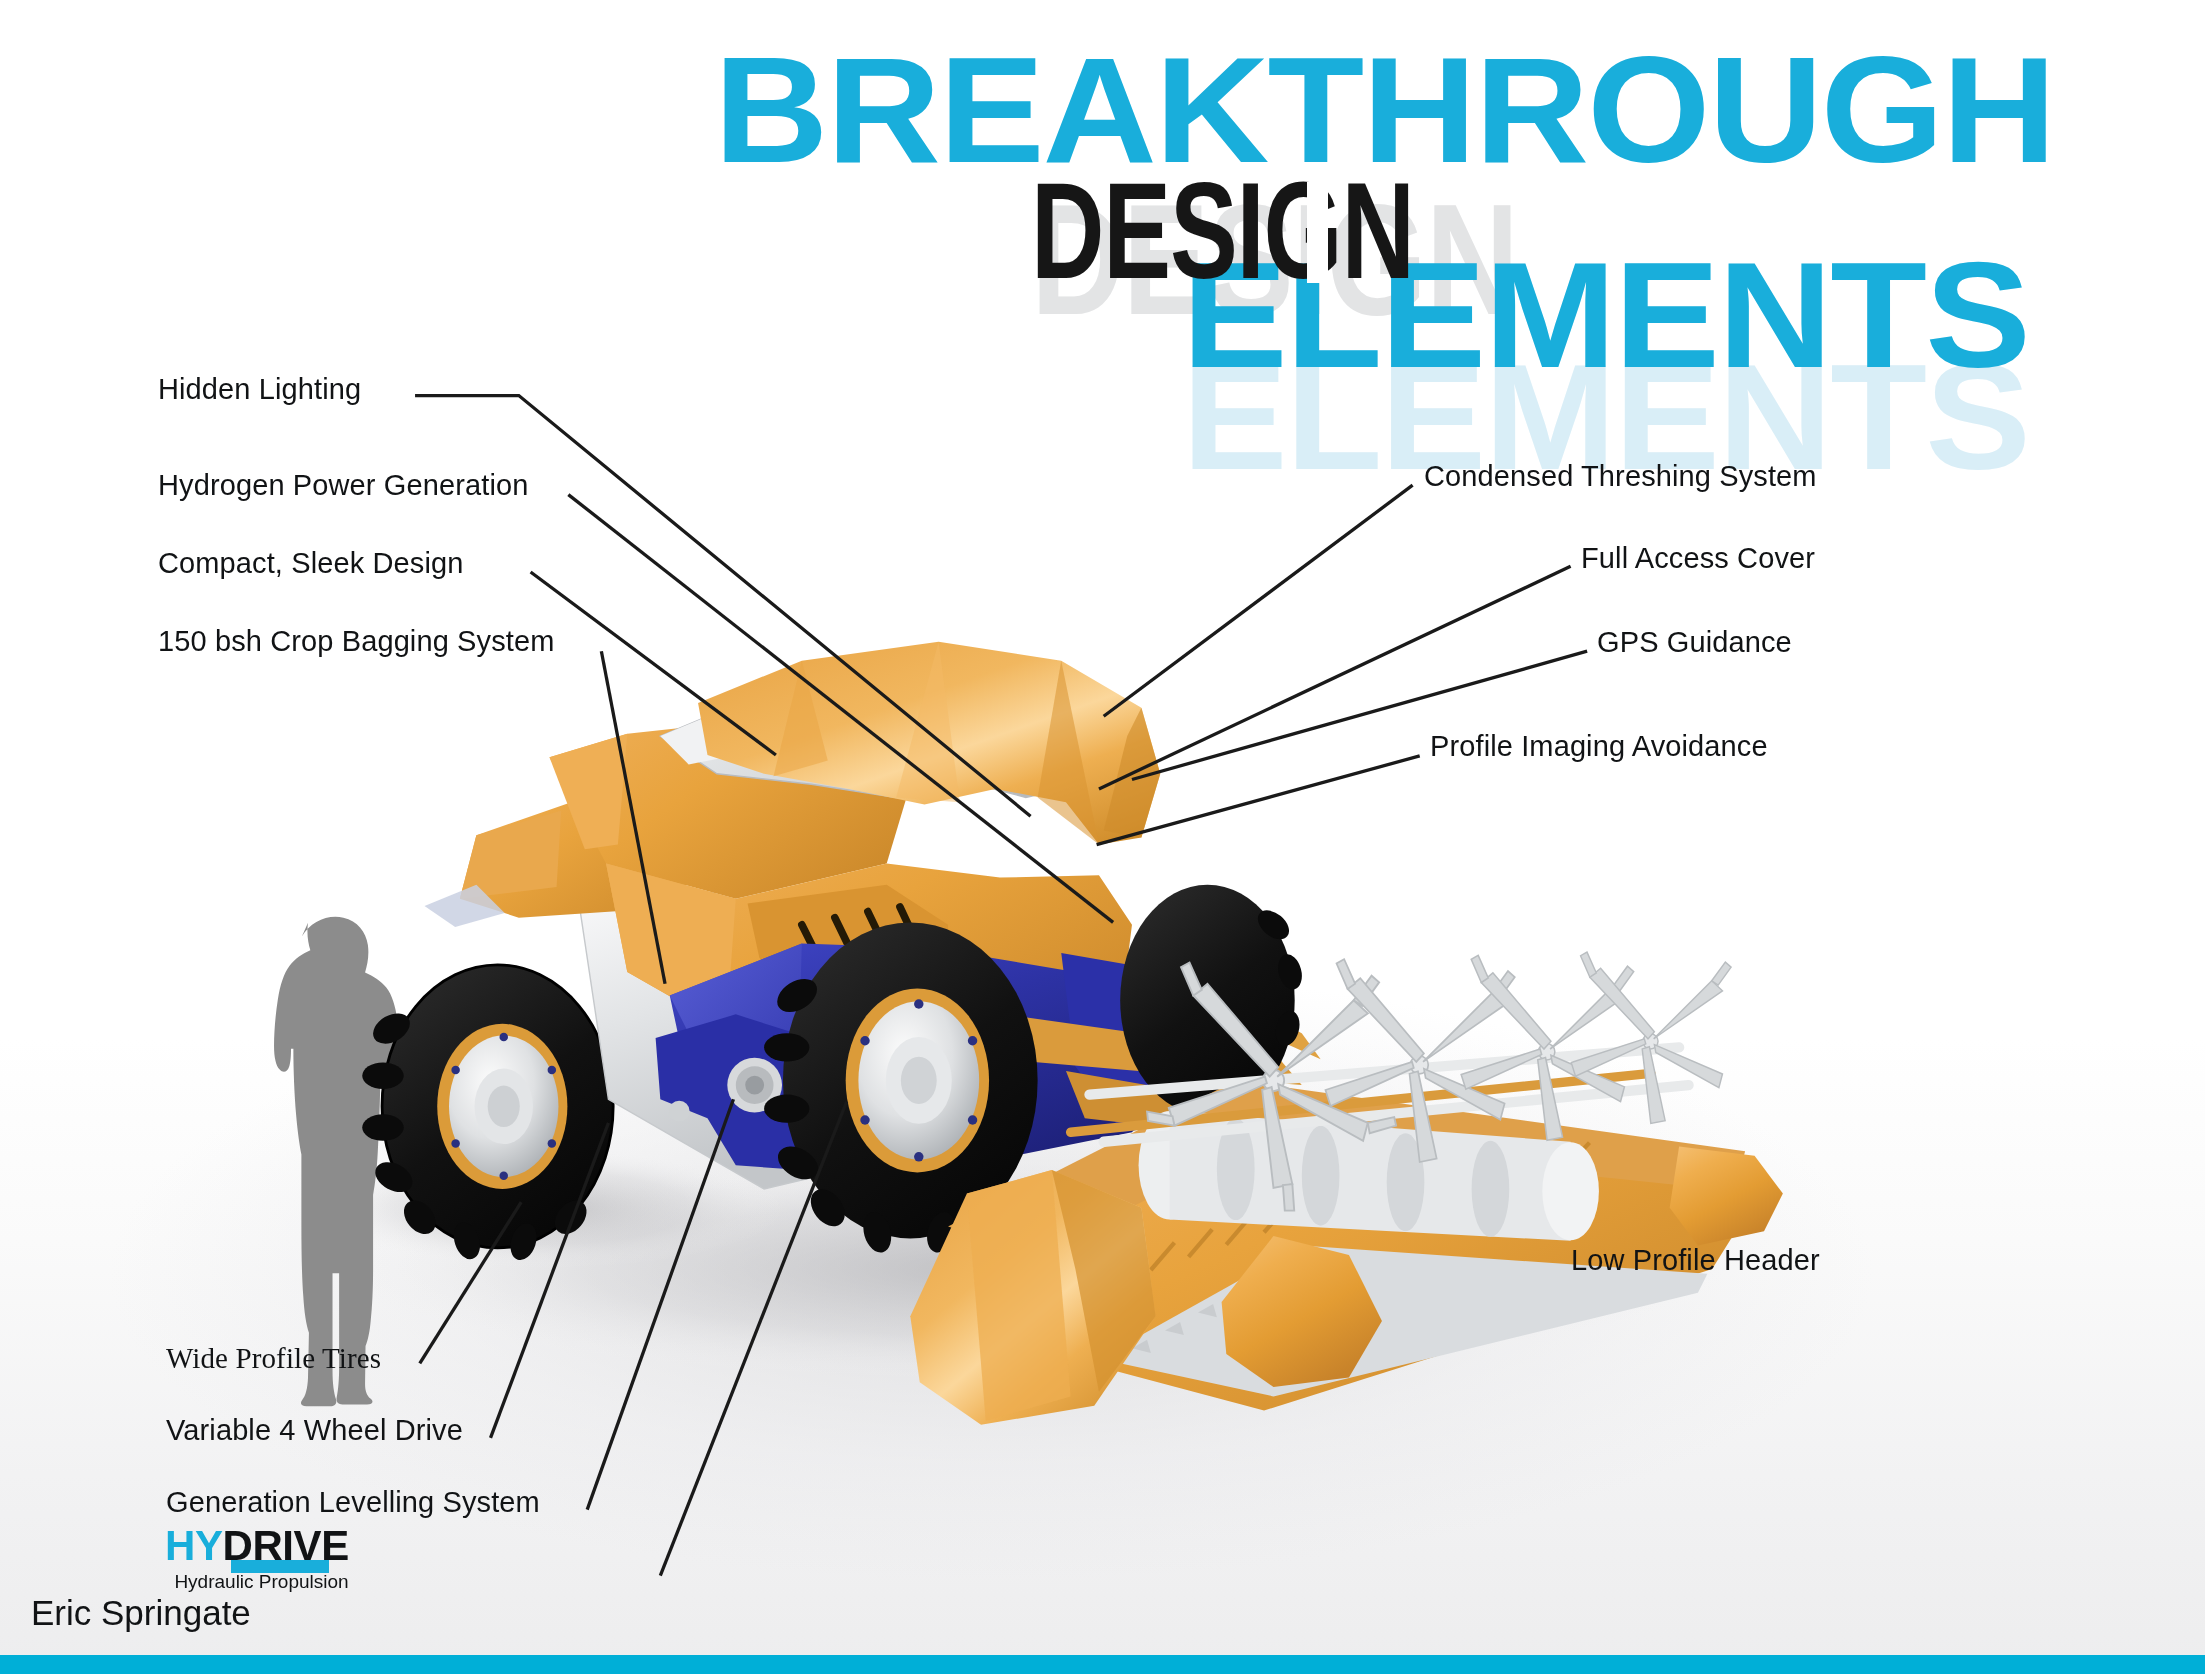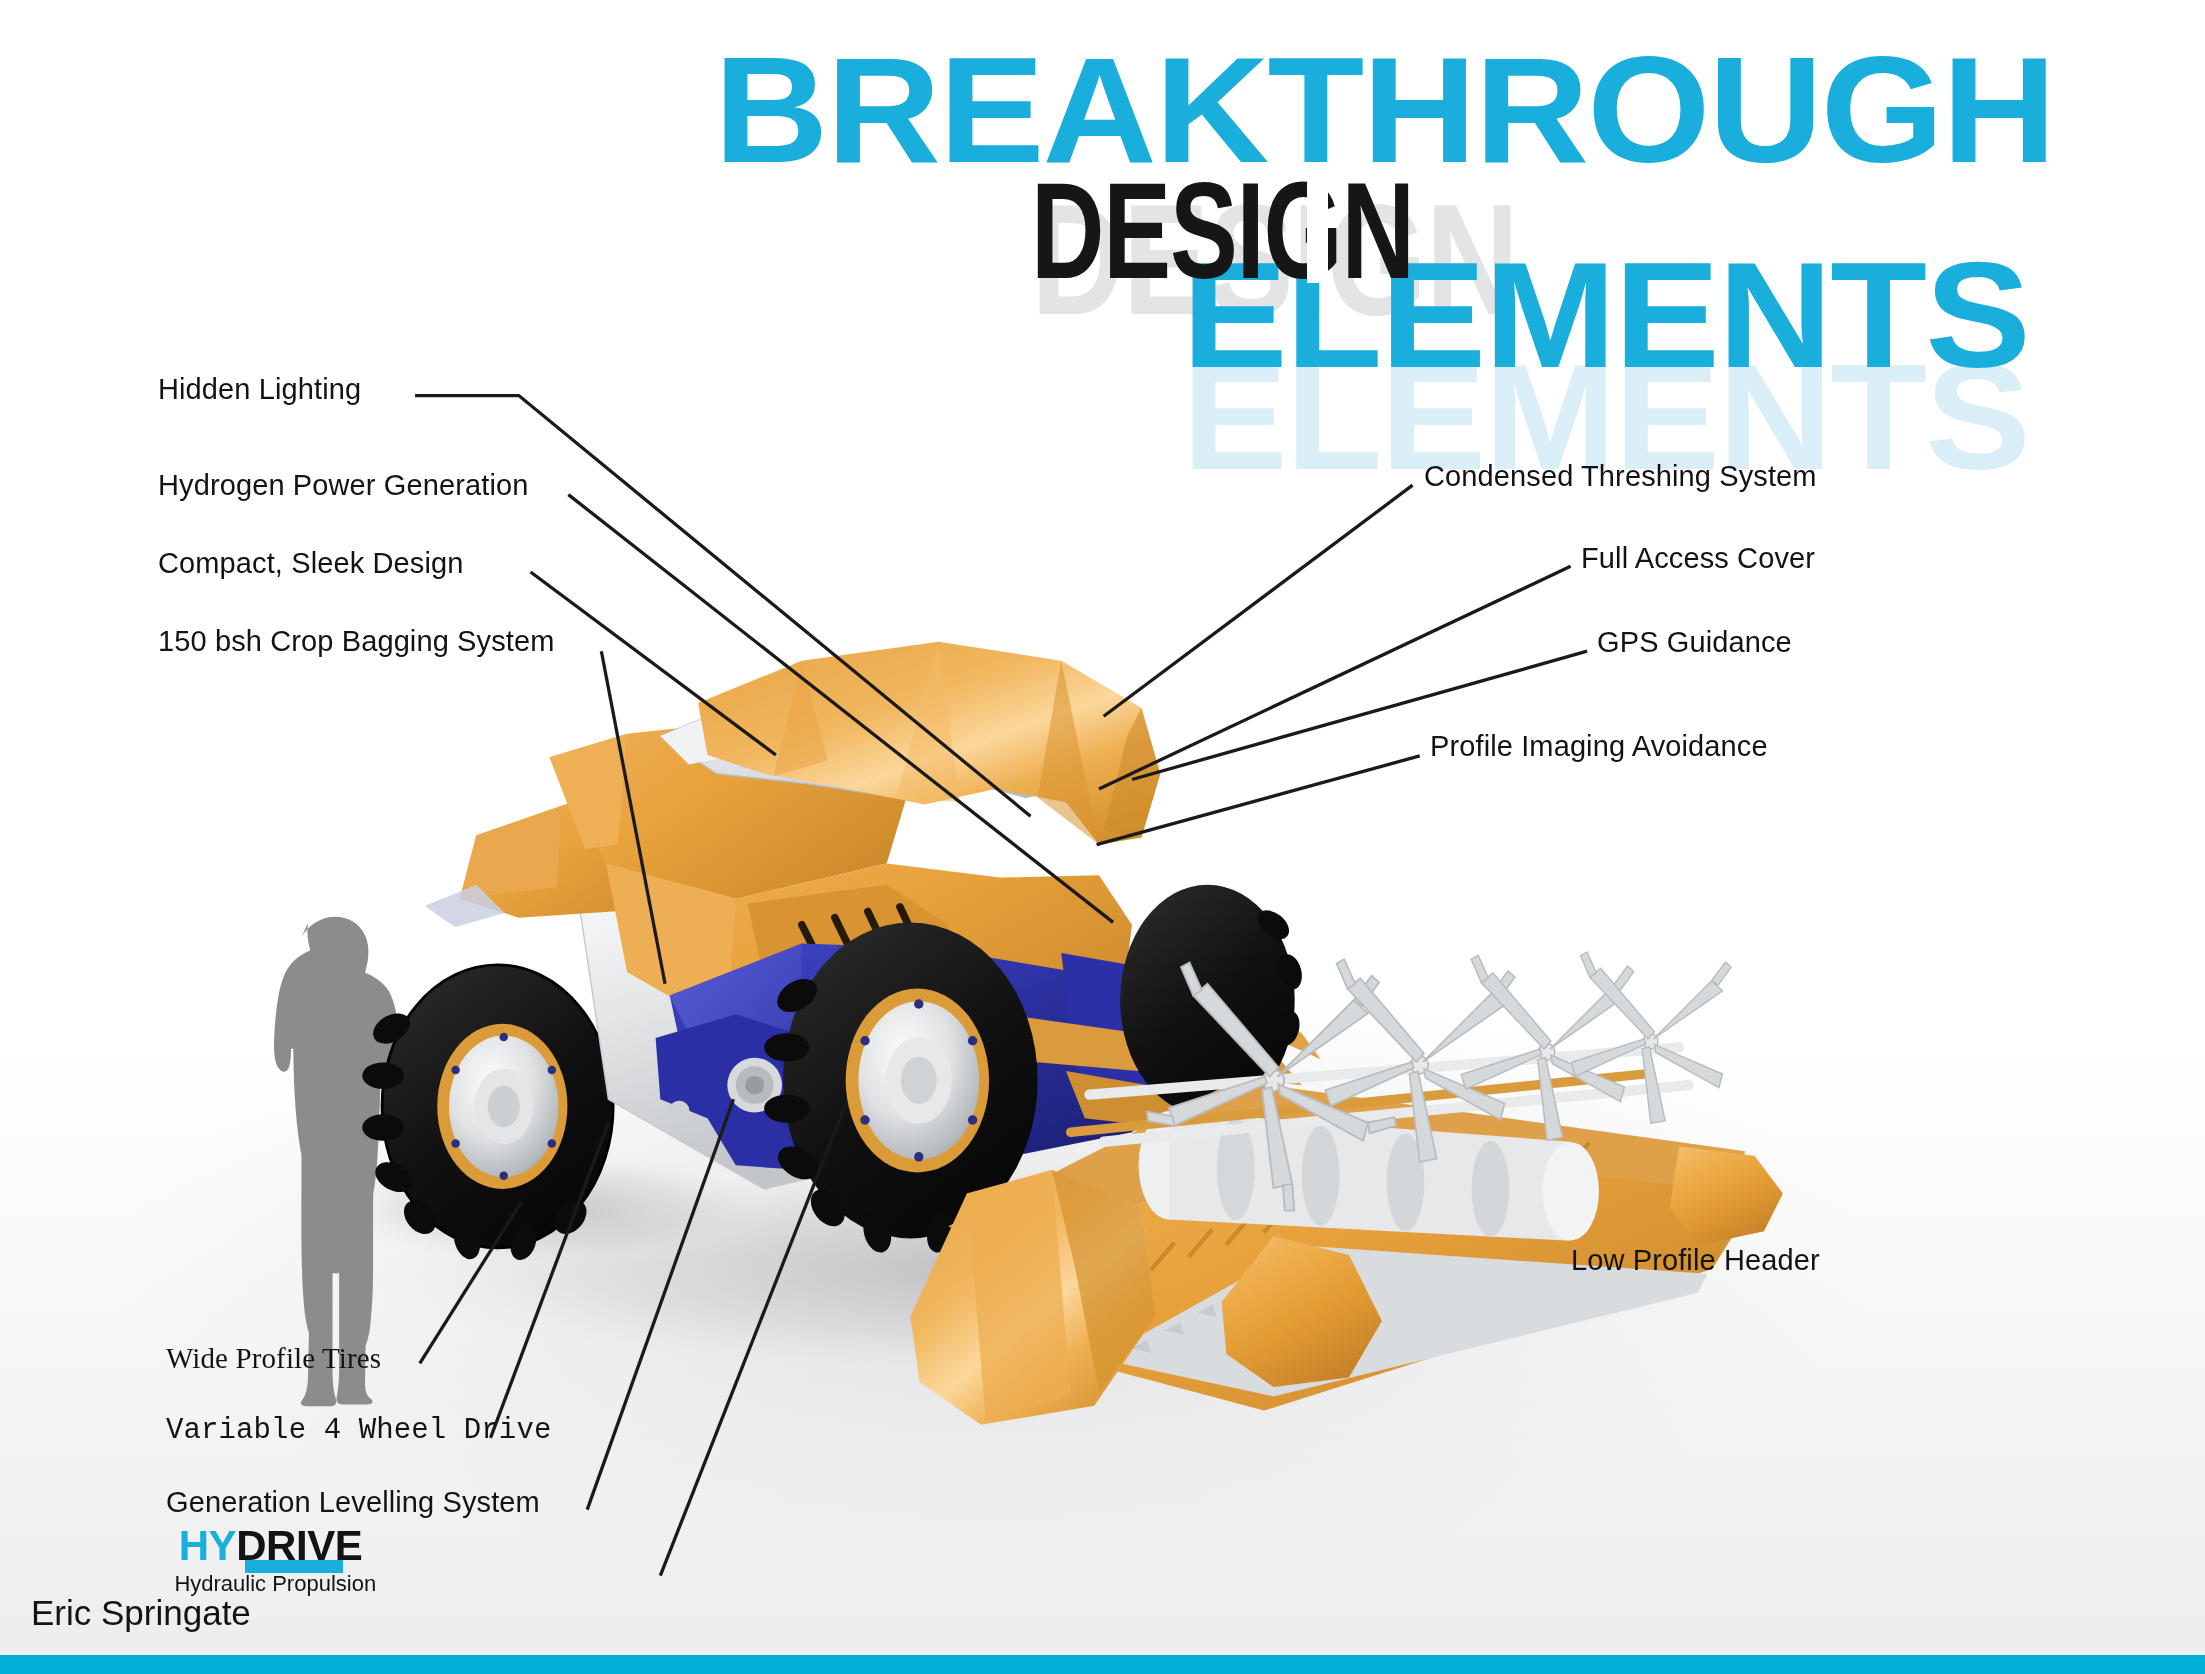--- a/index.html
+++ b/index.html
@@ -110,21 +110,21 @@
   #hydrive-logo .hy { color:#19AEDB; }
   #hydrive-logo .drive { color:#111315; position:relative; }
   #hydrive-bar {
     position:absolute;
     left:66px; bottom:-5.7px;
     width:98px; height:13.2px;
     background:#19AEDB;
     z-index:-1;
   }
   #hydrive-caption {
-    font-size:22px; color:#111315;
+    font-size:19px; color:#111315;
     margin-left:9.4px; align-self:flex-start;
     position:relative; top:3.8px;
   }
 
   
   #author {
     position:absolute; left:31px; top:1593px;
     font-size:35px; color:#111315;
     z-index:45;
   }
@@ -500,21 +500,21 @@
   <div class="label" style="left:158px; top:625px;text-align:right;">150 bsh Crop Bagging System</div>
 
   <div class="label" style="left:1424px; top:460px;">Condensed Threshing System</div>
   <div class="label" style="left:1581px; top:542px;">Full Access Cover</div>
   <div class="label" style="left:1597px; top:626px;">GPS Guidance</div>
   <div class="label" style="left:1430px; top:730px;">Profile Imaging Avoidance</div>
 
   <div class="label" style="left:1571px; top:1244px;">Low Profile Header</div>
 
   <div class="label" style="left:166px; top:1342px;font-family:Liberation Serif, serif;">Wide Profile Tires</div>
-  <div class="label" style="left:166px; top:1414px;font-family:Liberation Mono, monospace;">Variable 4 Wheel Drive</div>
+  <div class="label" style="left:166px; top:1414px;">Variable 4 Wheel Drive</div>
   <div class="label" style="left:166px; top:1486px;">Generation Levelling System</div>
 
   <div id="hydrive-row">
     <span id="hydrive-logo">
       <span id="hydrive-bar"></span>
       <span class="hy">HY</span><span class="drive">DRIVE</span>
     </span>
     <span id="hydrive-caption">Hydraulic Propulsion</span>
   </div>
 

